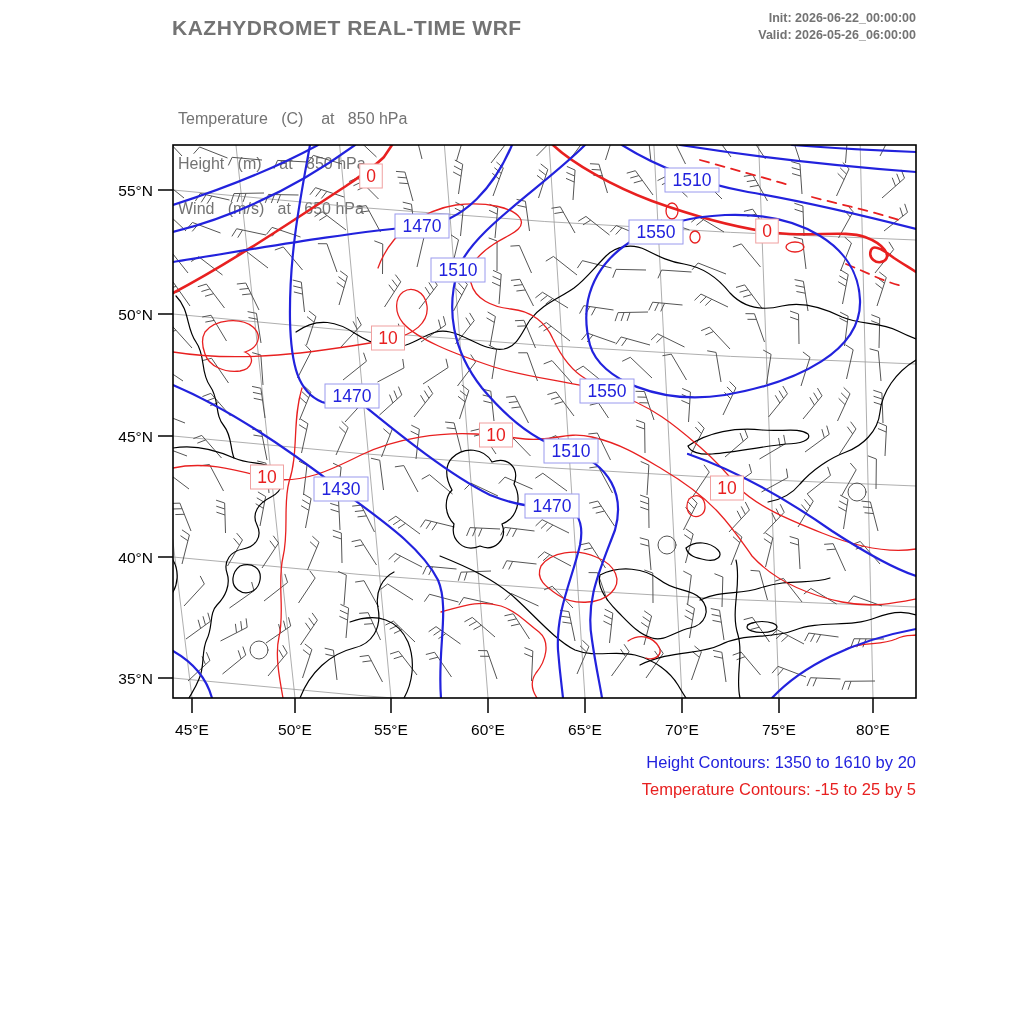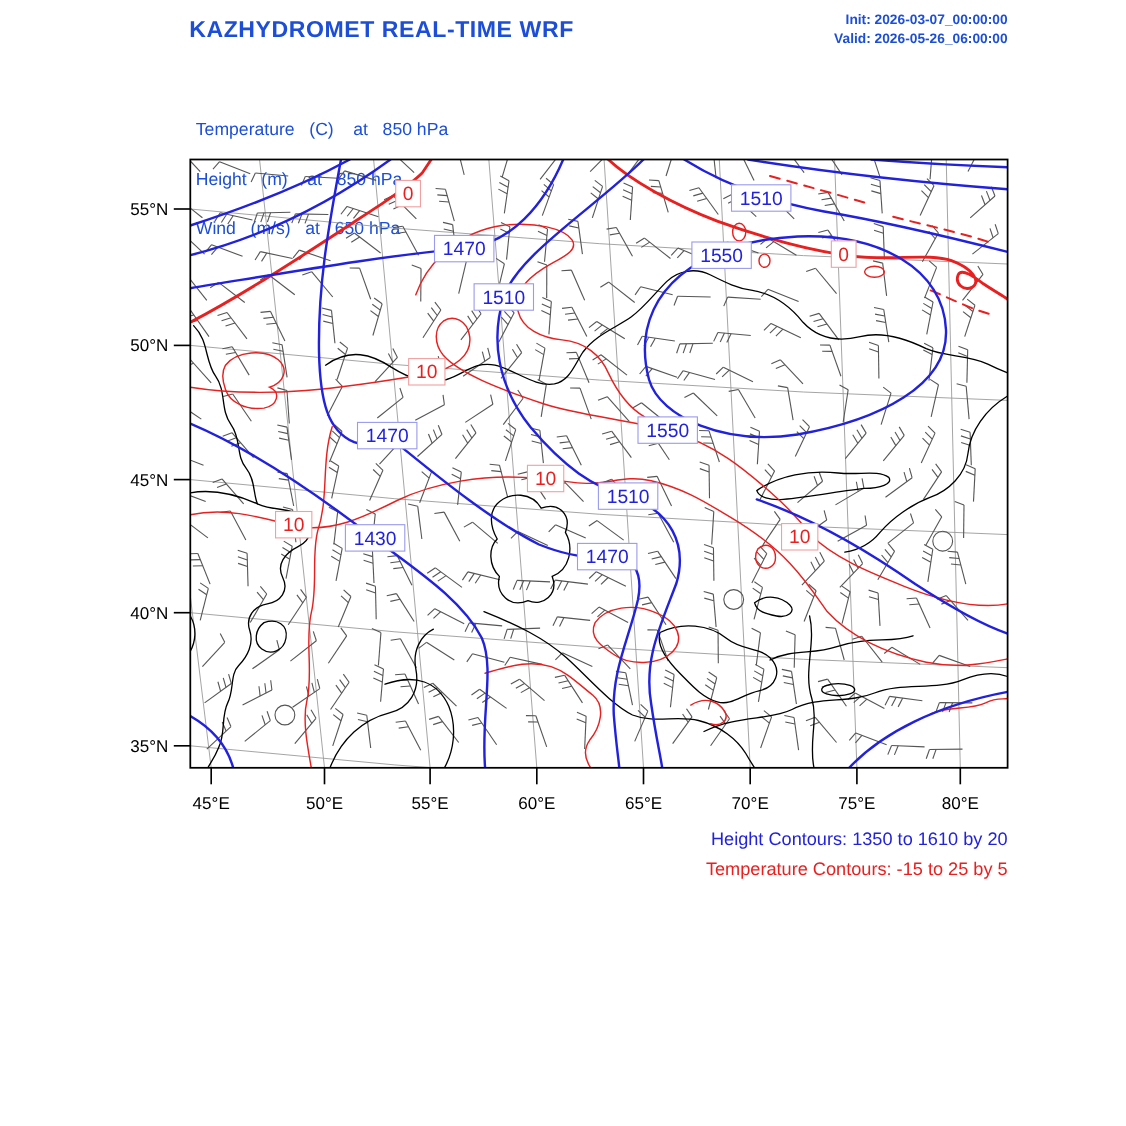--- a/index.html
+++ b/index.html
@@ -1,32 +1,32 @@
 <!DOCTYPE html>
 <html><head>
 <meta charset="utf-8">
 <style>
   html,body{margin:0;padding:0;background:#ffffff;}
   #page{position:relative;width:1024px;height:1024px;background:#ffffff;overflow:hidden;
-        font-family:"Liberation Sans","DejaVu Sans",sans-serif;color:#1d4ed8;}
+        font-family:"Liberation Sans","DejaVu Sans",sans-serif;color:#737373;}
   .title{position:absolute;left:172px;top:16px;font-size:21px;font-weight:bold;letter-spacing:.5px;}
   .runinfo{position:absolute;right:108px;top:10px;text-align:right;font-size:12.5px;font-weight:bold;line-height:17px;}
   .legend{position:absolute;left:178px;top:81px;font-size:16px;line-height:15px;white-space:pre;}
   svg{position:absolute;left:0;top:0;}
   text{font-family:"Liberation Sans","DejaVu Sans",sans-serif;}
 </style>
 </head>
 <body>
 
 <div id="page">
 
   <div class="title">KAZHYDROMET REAL-TIME WRF</div>
 
   <div class="runinfo">
-    <div>Init: 2026-03-07_00:00:00</div>
+    <div>Init: 2026-06-22_00:00:00</div>
     <div>Valid: 2026-05-26_06:00:00</div>
   </div>
 
   <div class="legend">
     <div>Temperature   (C)    at   850 hPa</div>
     <div>Height   (m)    at   850 hPa</div>
     <div>Wind   (m/s)   at   650 hPa</div>
   </div>
 
   <svg id="plot" width="1024" height="1024" viewBox="0 0 1024 1024">

